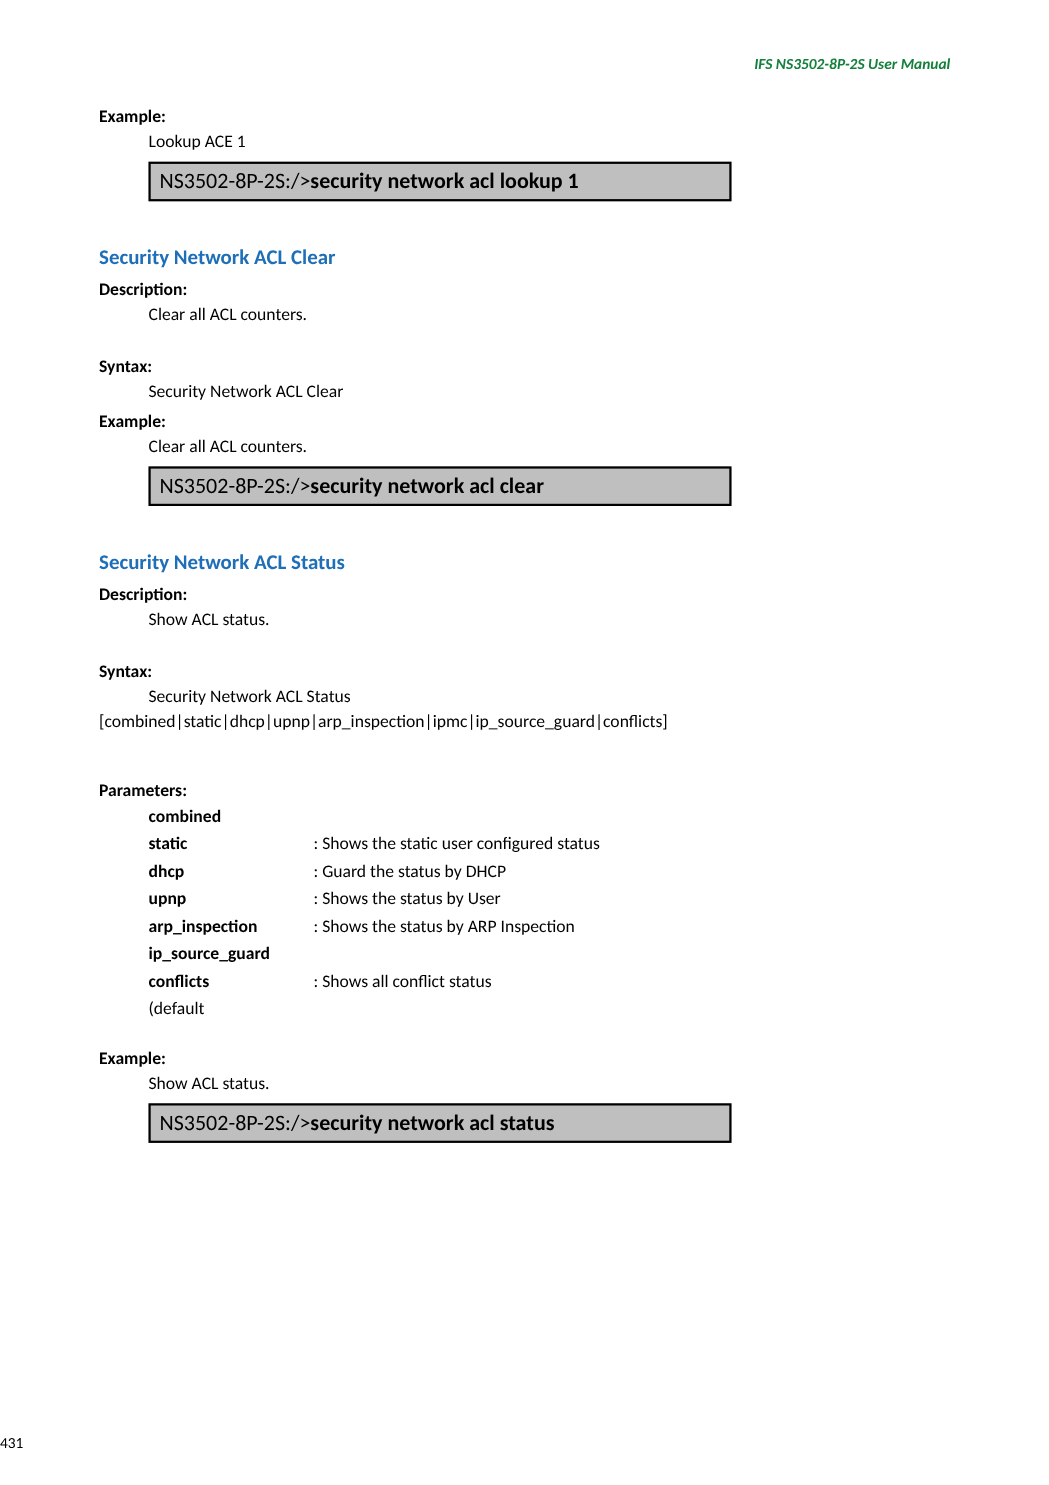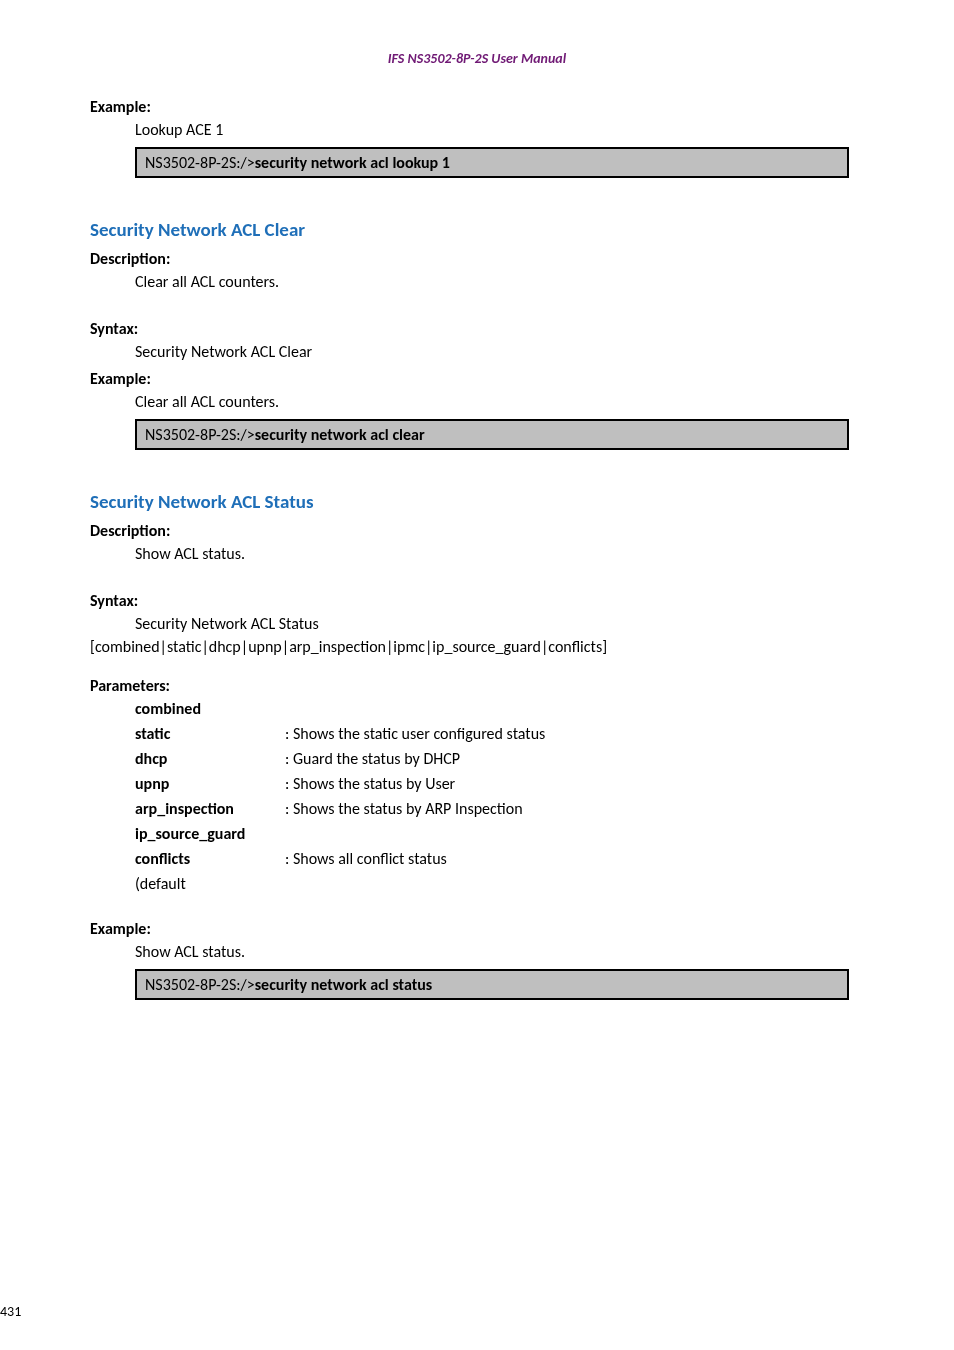--- a/index.html
+++ b/index.html
@@ -10,46 +10,46 @@
     body {
       font-family: Calibri, Arial, sans-serif;
       background: #ffffff;
       width: 954px;
       height: 1350px;
       padding: 50px 90px 40px 90px;
       position: relative;
       color: #000000;
     }
     .header-text {
-      text-align: center;
+      text-align: right;
       font-style: italic;
       font-weight: bold;
       font-size: 14px;
-      color: #701a75;
+      color: #15803d;
       margin-bottom: 30px;
     }
     .section-label {
       font-weight: bold;
       font-size: 16px;
       margin-bottom: 4px;
     }
     .indented {
       margin-left: 45px;
       font-size: 16px;
       margin-bottom: 8px;
     }
     .code-box {
       margin-left: 45px;
       margin-right: 0;
       border: 2px solid #000000;
       background: #bfbfbf;
       padding: 4px 8px;
-      font-size: 16px;
+      font-size: 20px;
       margin-bottom: 30px;
-      width: 714px;
+      width: 530px;
     }
     .code-box .bold {
       font-weight: bold;
     }
     .heading-blue {
       color: #1f6fb8;
       font-weight: bold;
       font-size: 19px;
       margin-top: 40px;
       margin-bottom: 8px;
@@ -68,21 +68,21 @@
     .param-desc {
       flex: 1;
     }
     .syntax-line {
       margin-left: 45px;
       font-size: 16px;
       margin-bottom: 4px;
     }
     .syntax-continuation {
       font-size: 16px;
-      margin-bottom: 0;
+      margin-bottom: 24px;
     }
     .page-number {
       position: absolute;
       bottom: 30px;
       left: 0;
       right: 0;
       text-align: left;
       font-size: 14px;
     }
     .spacer-md { height: 20px; }

